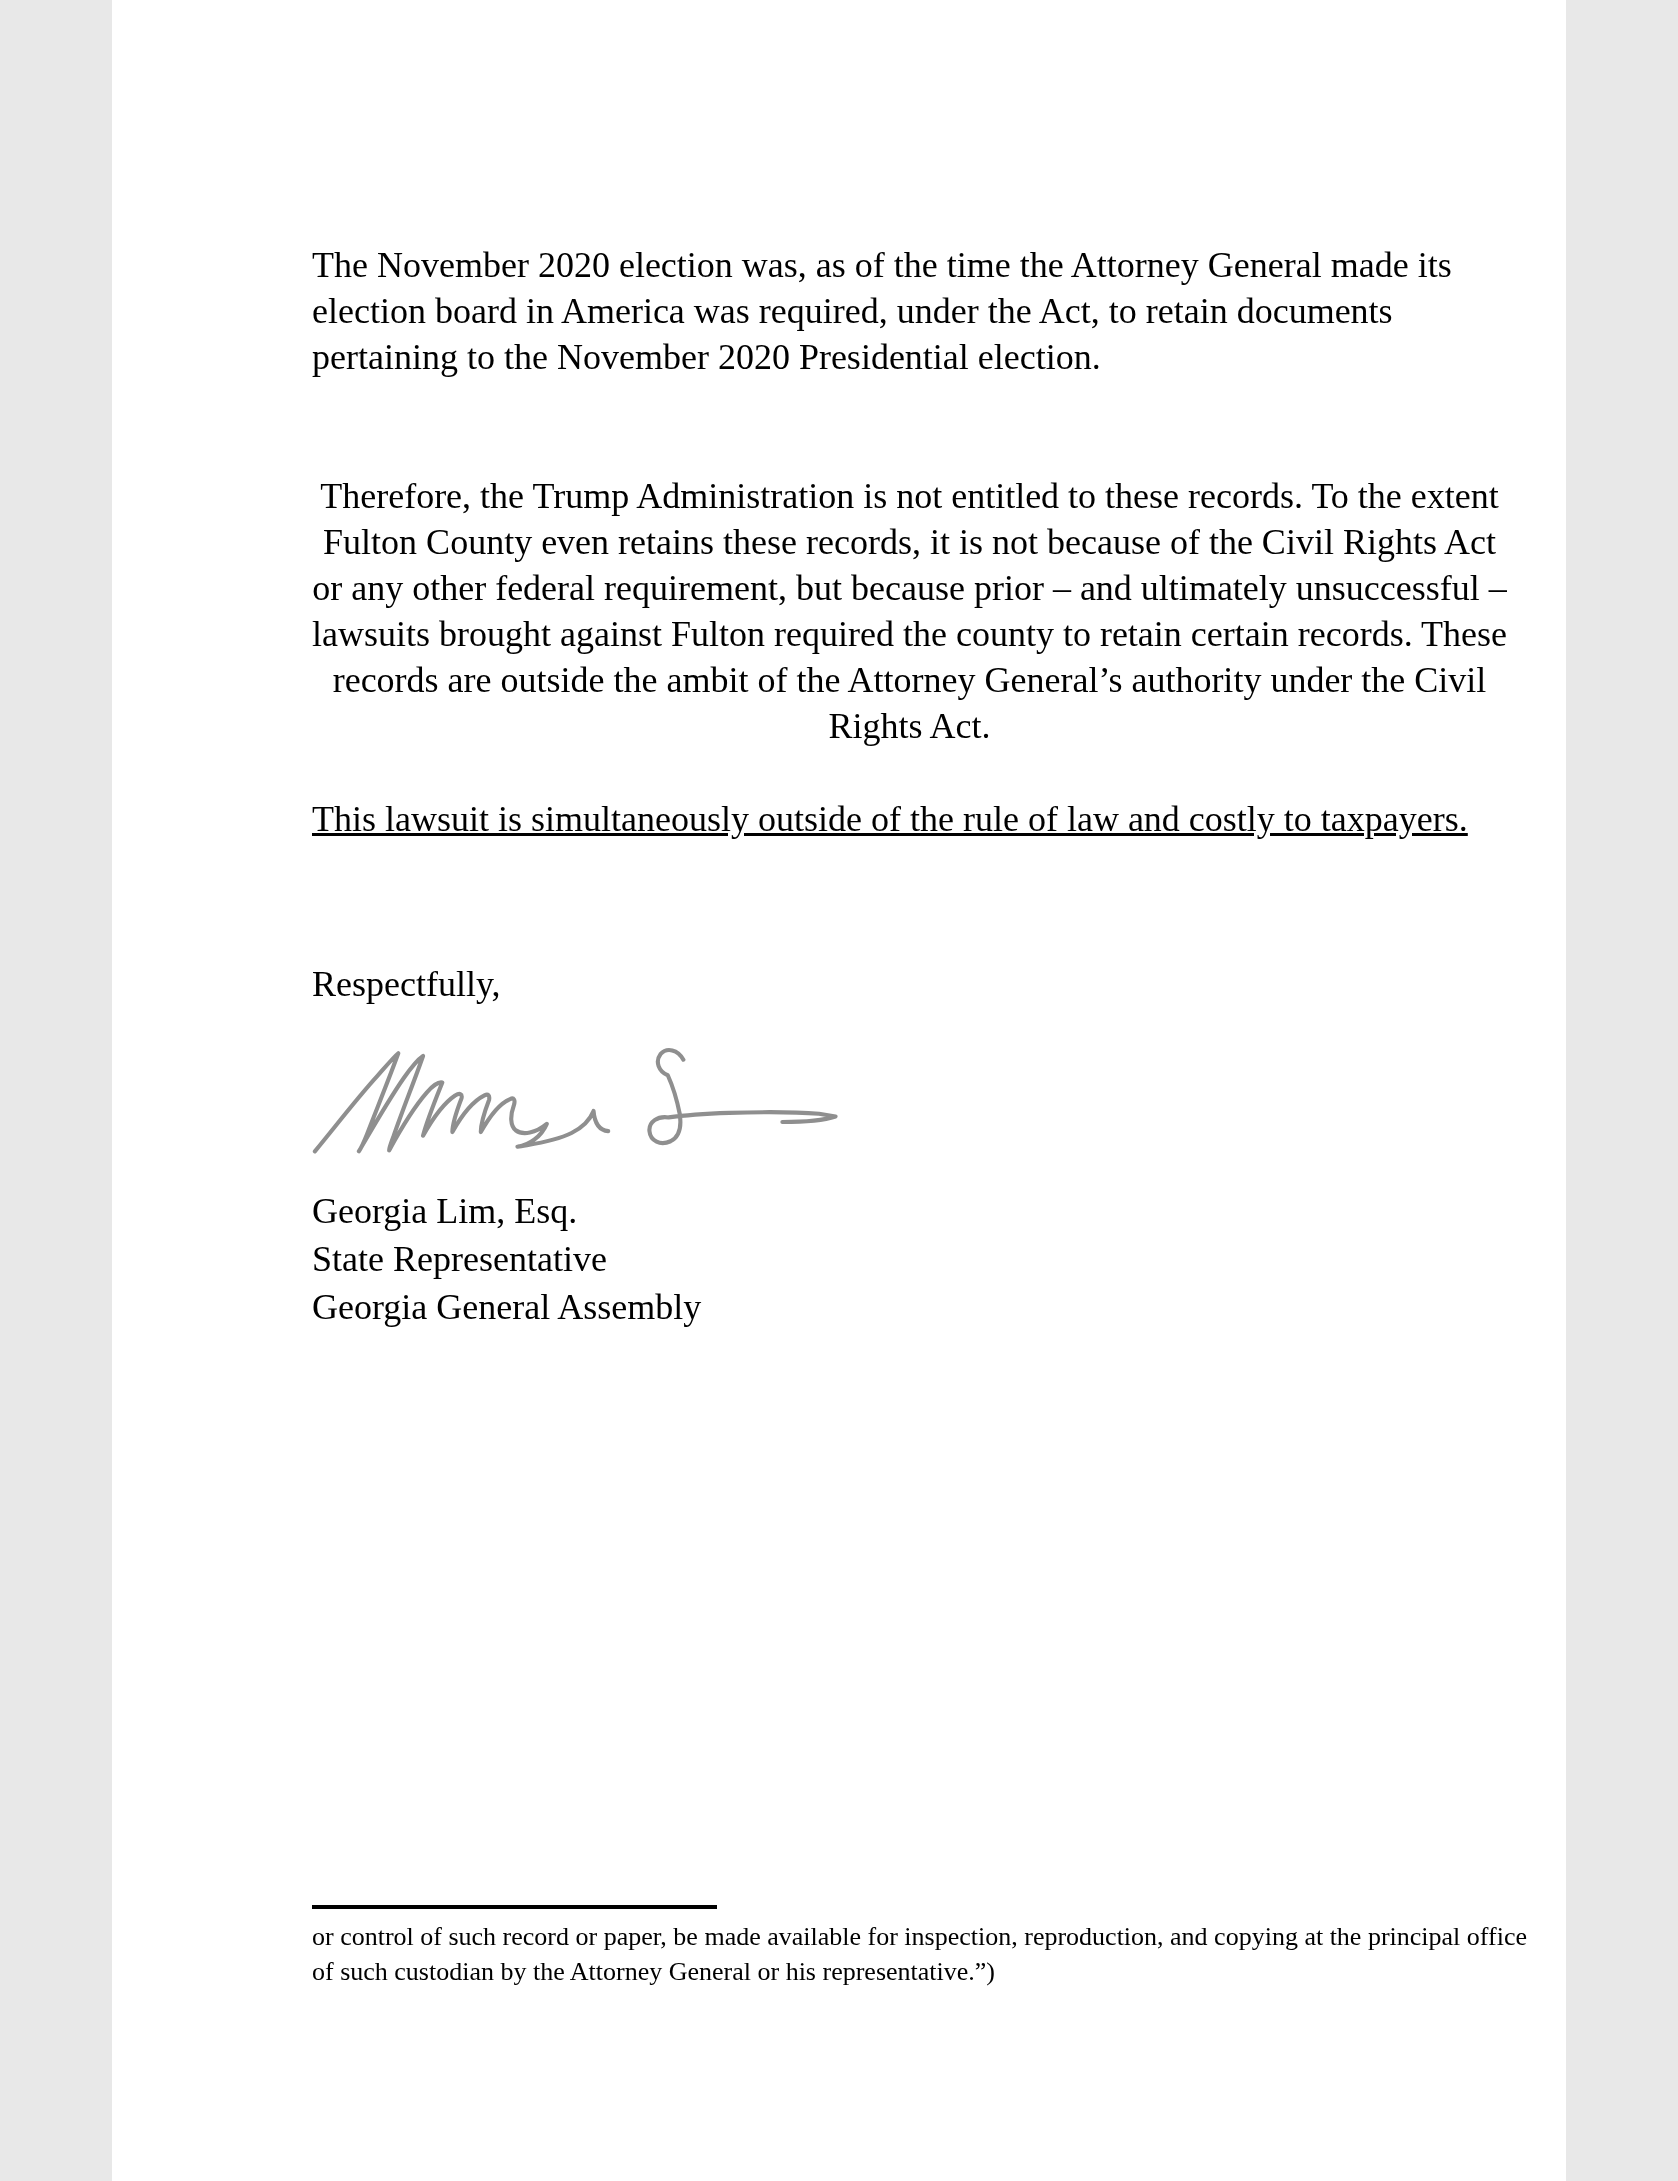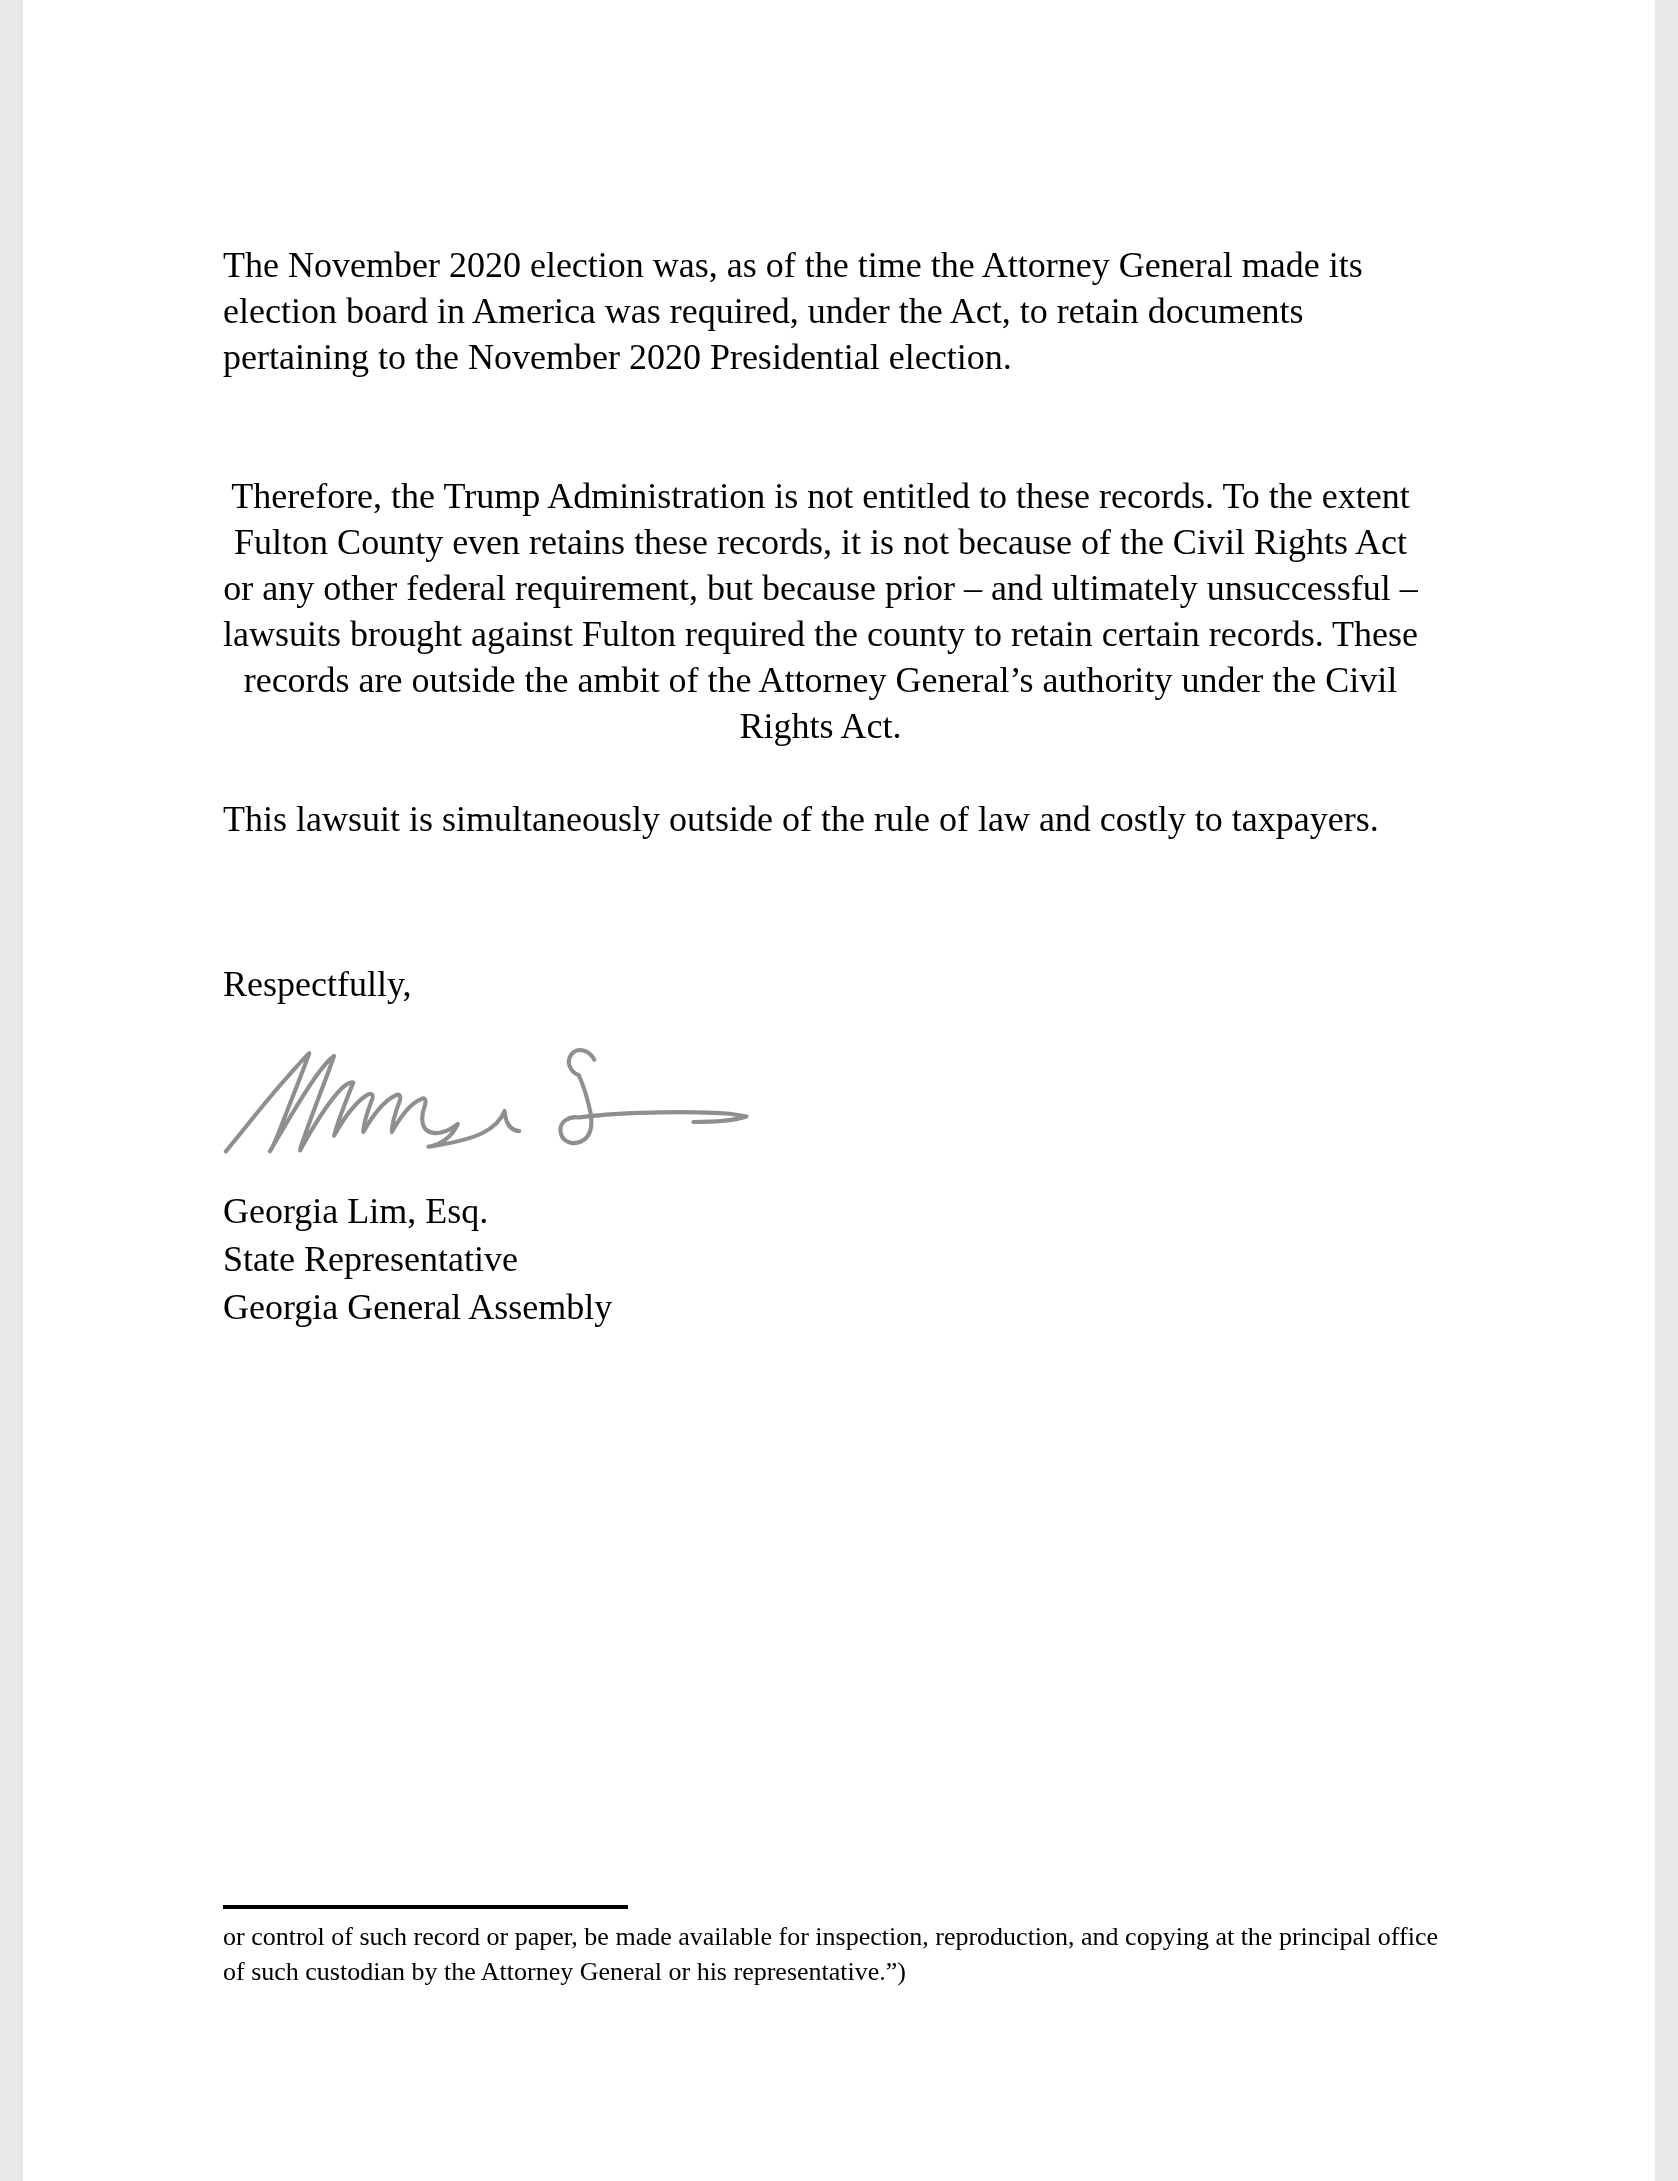--- a/index.html
+++ b/index.html
@@ -1,32 +1,32 @@
 <!DOCTYPE html>
 <html style="font-size:14.7px"><head>
 <meta charset="utf-8">
 <style>
   html, body { margin: 0; padding: 0; background: #e8e8e8; }
   .page {
     position: relative;
-    width: 1632px;
+    width: 1454px;
     height: 2182px;
     background: #ffffff;
     font-family: "Liberation Serif", "DejaVu Serif", serif;
     color: #000000;
     overflow: hidden;
     margin: 0 auto;
   }
   .abs { position: absolute; left: 200px; }
   .body-text { font-size: 36px; line-height: 46px; }
   .line { white-space: pre; }
   .bold { font-weight: bold; }
   .para1 { top: 242px; }
   .para2 { top: 473px; text-align: center; }
-  .para3 { top: 796px; }
+  .para3 { top: 796px; text-decoration: underline; }
   .closing { top: 961px; }
   .signature-wrap { top: 1045px; left: 197px; }
   .signer { top: 1187px; font-size: 36px; line-height: 48px; }
   .footnote-rule {
     top: 1905px;
     width: 405px;
     height: 3.7px;
     background: #000000;
   }
   .footnote { top: 1919px; font-size: 26px; line-height: 35px; }

